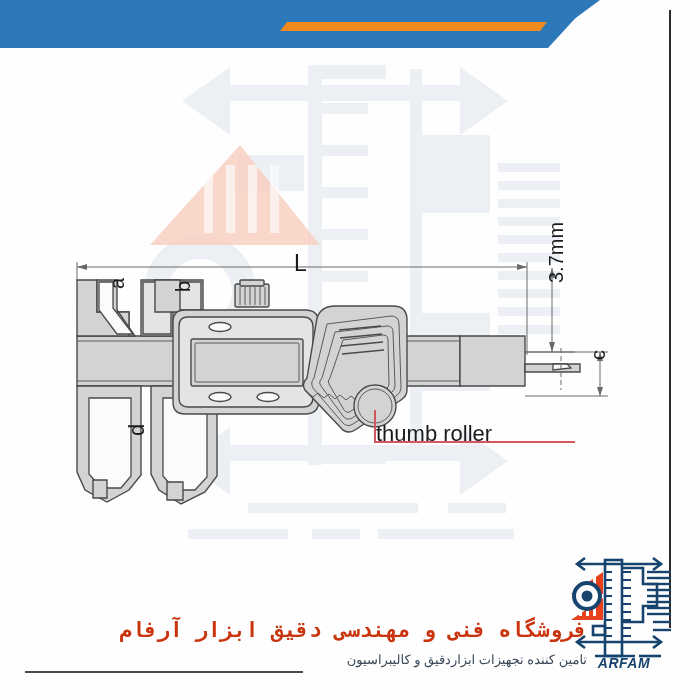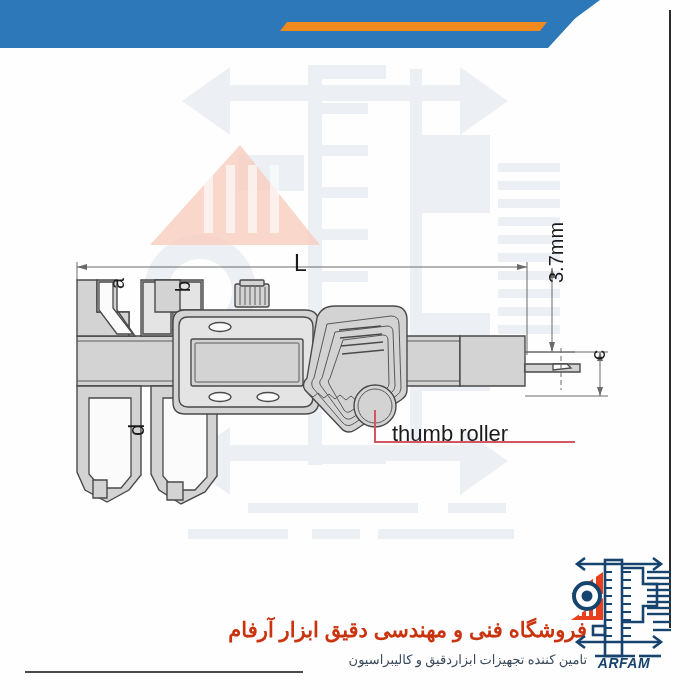--- a/index.html
+++ b/index.html
@@ -21,48 +21,48 @@
 
   
   .wmark{position:absolute;left:130px;top:45px;width:430px;height:520px;opacity:.85;}
 
   
   .draw{position:absolute;left:55px;top:240px;width:570px;height:290px;}
 
   
   .fa-main{
     position:absolute;right:113px;top:618px;
-    font-family:Liberation Sans, sans-serif;
+    font-family:Liberation Mono, monospace;
     font-size:21px;font-weight:bold;color:#c9340f;
     direction:rtl;white-space:nowrap;letter-spacing:0px;
   }
   .fa-sub{
     position:absolute;right:113px;top:652px;
-    font-family:Liberation Serif, serif;
+    font-family:Liberation Sans, sans-serif;
     font-size:13px;color:#3b4a5a;direction:rtl;white-space:nowrap;
   }
 
   
   .brand{position:absolute;left:565px;top:550px;width:110px;height:125px;}
   .brandword{
     position:absolute;left:570px;top:655px;width:108px;
     text-align:center;font-family:"Liberation Sans",sans-serif;
     font-size:14px;font-style:italic;font-weight:bold;color:#16446e;
     letter-spacing:.5px;
   }
 
   
   .lbl{position:absolute;font-family:"Liberation Sans",sans-serif;color:#1a1a1a;}
   .lbl-L{left:294px;top:250px;font-size:23px;}
   .lbl-a{left:106px;top:289px;font-size:20px;transform:rotate(-90deg);transform-origin:left top;}
   .lbl-b{left:172px;top:292px;font-size:20px;transform:rotate(-90deg);transform-origin:left top;}
   .lbl-d{left:124px;top:436px;font-size:22px;transform:rotate(-90deg);transform-origin:left top;}
   .lbl-c{left:587px;top:360px;font-size:20px;transform:rotate(-90deg);transform-origin:left top;}
   .lbl-37{left:545px;top:283px;font-size:20px;transform:rotate(-90deg);transform-origin:left top;white-space:nowrap;}
-  .lbl-thumb{left:392px;top:421px;font-size:22px;}
+  .lbl-thumb{left:376px;top:421px;font-size:22px;}
 </style>
 </head>
 <body>
 
 <div id="stage">
 
   <svg class="wmark" viewBox="0 0 430 520" xmlns="http://www.w3.org/2000/svg">
     <g fill="#e9edf2">
 
       <path d="M95 40 h240 v16 h-240 z"></path>

